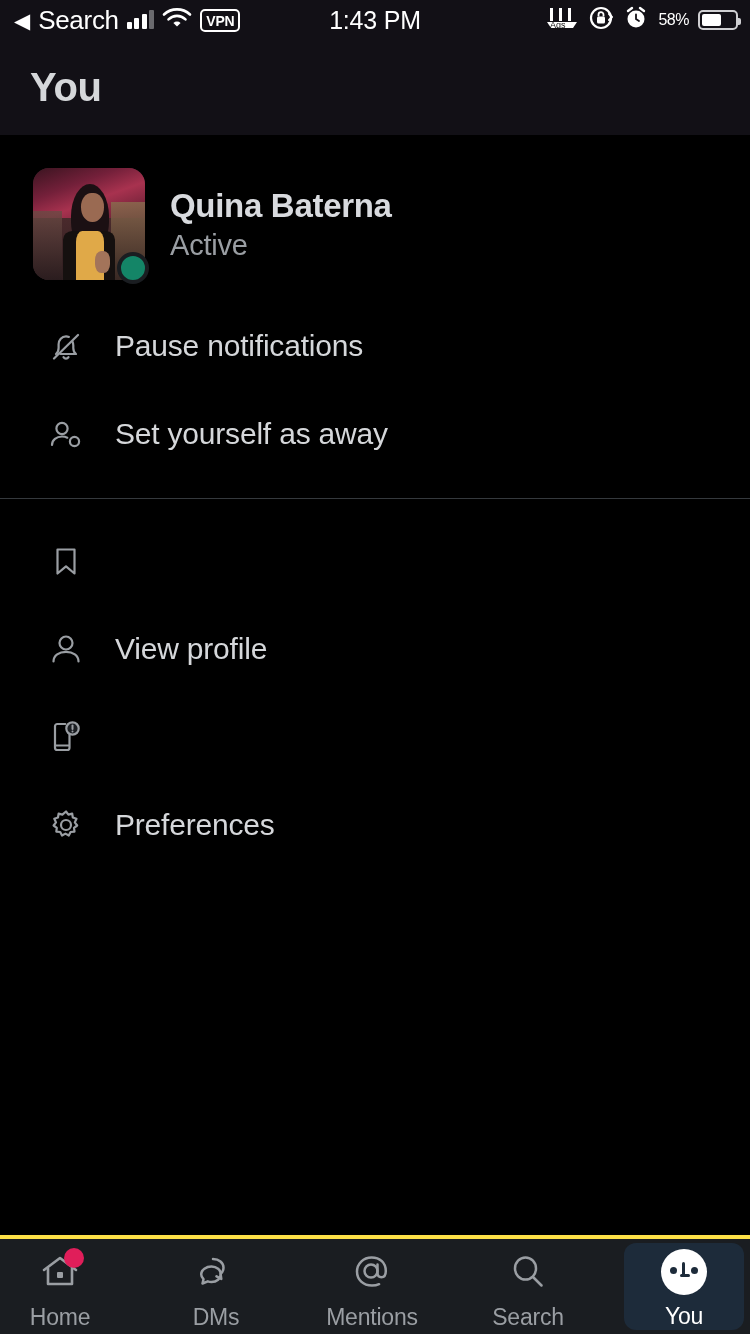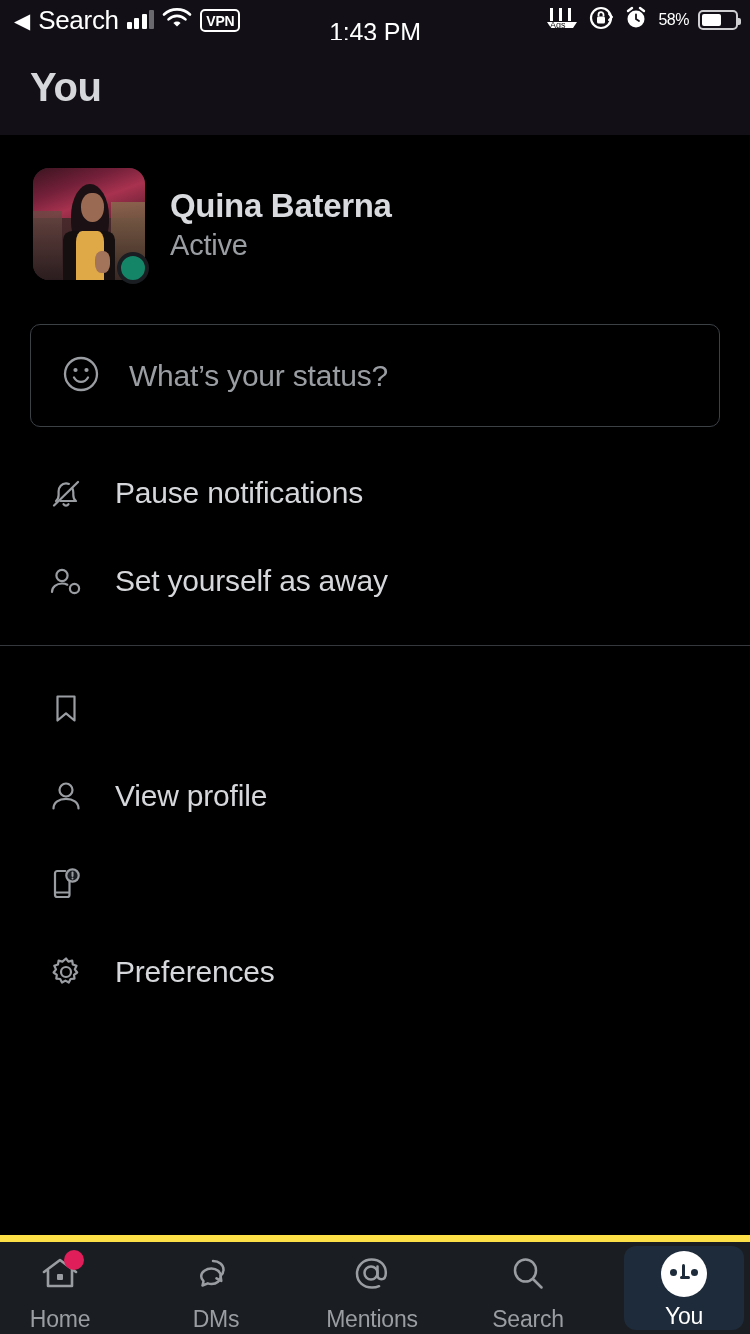--- a/index.html
+++ b/index.html
@@ -22,21 +22,21 @@
   .sb-carrier { font-size:26px; font-weight:400; letter-spacing:-0.3px; }
   .bars { display:flex; align-items:flex-end; gap:2.5px; height:18px; }
   .bars i { display:block; width:5px; background:#fff; border-radius:1px; }
   .bars i:nth-child(1){height:7px;} .bars i:nth-child(2){height:11px;}
   .bars i:nth-child(3){height:15px;} .bars i:nth-child(4){height:19px;background:#6a6a6e;}
   .sb-vpn {
     font-size:14px; font-weight:600; letter-spacing:-0.2px;
     border:2px solid #fff; border-radius:5px; padding:3px 4px 1px; line-height:15px;
   }
   .sb-center {
-    position:absolute; left:0; right:0; top:12px; height:40px;
+    position:absolute; left:0; right:0; top:0; height:40px;
     display:flex; align-items:center; justify-content:center;
     font-size:25px; font-weight:500; letter-spacing:-0.2px;
   }
   .sb-right {
     position:absolute; right:12px; top:0; height:40px;
     display:flex; align-items:center; gap:9px;
   }
   .sb-batt-pct { font-size:16px; font-weight:400; letter-spacing:-0.5px; }
   .batt {
     width:40px; height:20px; border:2px solid #cfcfd2; border-radius:5px;
@@ -98,21 +98,21 @@
     display:flex; align-items:center; height:88px; padding-left:44px; gap:27px; cursor:pointer;
   }
   .menu-item .lbl { font-size:30px; color:#d5d7da; letter-spacing:-0.2px; }
   .menu-item .lbl b { font-weight:400; }
   .mi-icon { width:44px; height:44px; flex:0 0 44px; display:flex; align-items:center; justify-content:center; }
   .divider { height:1px; background:#35393d; margin:20px 0 12px 0; }
 
   
   .tabbar {
     position:absolute; bottom:0; left:0; width:750px; height:99px;
-    background:#1a1d21; border-top:7px solid #fde047;
+    background:#1a1d21; border-top:4px solid #fde047;
     display:flex; align-items:stretch;gap:36px;
   }
   .tab {
     flex:1; display:flex; flex-direction:column; align-items:center; justify-content:center;
     gap:6px; cursor:pointer; position:relative; padding-top:4px;
   }
   .tab .tlabel { font-size:23px; color:#9a9ea3; letter-spacing:-0.2px; }
   .tab.active { background:#1d2b3a; border-radius:12px; margin:4px 6px 4px 0; }
   .tab.active .tlabel { color:#ffffff; }
   .ticon { width:52px; height:52px; display:flex; align-items:center; justify-content:center; position:relative; }
@@ -205,31 +205,20 @@
             <div class="av-arm"></div>
         </div>
         <div class="presence"></div>
       </div>
       <div class="pname">
         <div class="nm">Quina Baterna</div>
         <div class="st">Active</div>
       </div>
     </div>
 
-    <div class="status-box">
-      <span>
-        <svg width="44" height="44" viewBox="0 0 44 44" fill="none">
-          <circle cx="22" cy="22" r="16" stroke="#9a9ea3" stroke-width="2.3"></circle>
-          <circle cx="16.5" cy="18" r="2.1" fill="#9a9ea3"></circle>
-          <circle cx="27.5" cy="18" r="2.1" fill="#9a9ea3"></circle>
-          <path d="M15 25.5c1.8 3 4.2 4.4 7 4.4s5.2-1.4 7-4.4" stroke="#9a9ea3" stroke-width="2.3" stroke-linecap="round"></path>
-        </svg>
-      </span>
-      <span class="status-ph">What’s your status?</span>
-    </div>
 
     <div class="menu">
 
       <div class="menu-item">
         <span class="mi-icon">
           <svg width="44" height="44" viewBox="0 0 44 44" fill="none">
             <path d="M12 30c1.9-1.6 2.6-3.6 2.6-6.1v-3.6c0-4.4 3.2-8 7.4-8 1 0 2 .2 2.9.6" stroke="#9a9ea3" stroke-width="2.2" stroke-linecap="round"></path>
             <path d="M28.4 17.5c.6 1.2.9 2.6.9 4v2.4c0 2.5.7 4.5 2.7 6.1H16.5" stroke="#9a9ea3" stroke-width="2.2" stroke-linecap="round" stroke-linejoin="round"></path>
             <path d="M19.5 33.2a3 3 0 005 0" stroke="#9a9ea3" stroke-width="2.2" stroke-linecap="round"></path>
             <path d="M10 34.5L34 11" stroke="#9a9ea3" stroke-width="2.2" stroke-linecap="round"></path>

